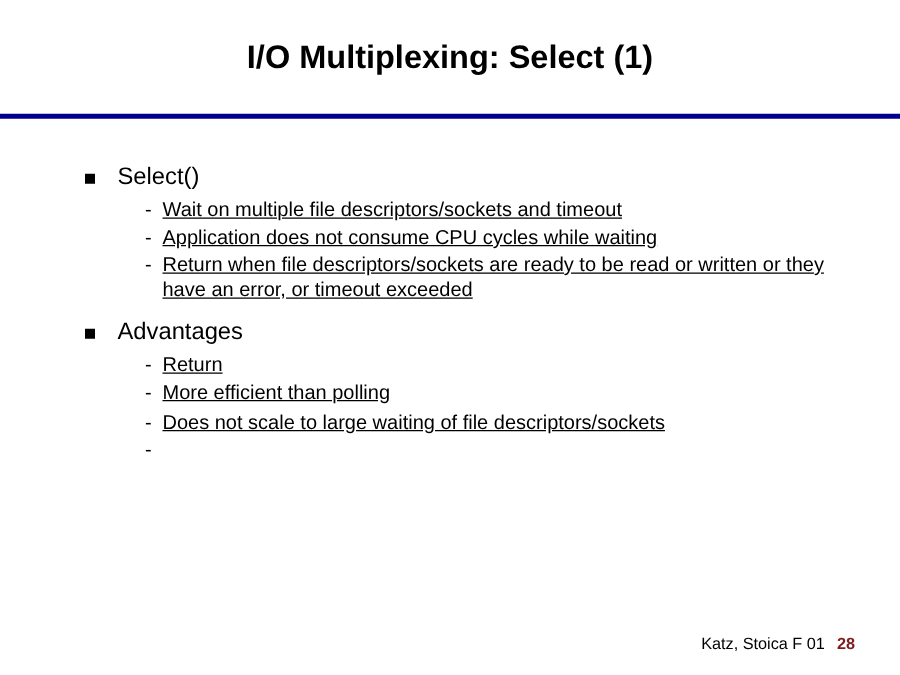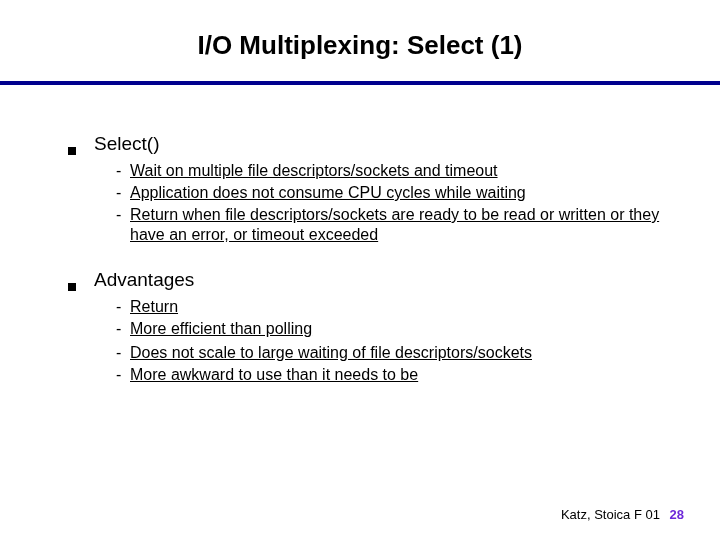--- a/index.html
+++ b/index.html
@@ -16,34 +16,34 @@
     position: relative;
     width: 720px;
     height: 540px;
     box-sizing: border-box;
   }
   .title {
     font-size: 26px;
     font-weight: bold;
     text-align: center;
     padding-top: 30px;
-    padding-bottom: 20px;
+    padding-bottom: 30px;
   }
   .hr {
     height: 4px;
     background: #00008e;
     width: 100%;
   }
   .content {
     padding: 24px 60px 0 68px;
   }
   .lvl1 {
     display: flex;
-    align-items: flex-end;
-    margin-top: 24px;
+    align-items: flex-start;
+    margin-top: 12px;
     margin-bottom: 6px;
   }
   .lvl1 .bullet {
     width: 8px;
     height: 8px;
     background: #000;
     margin-top: 8px;
     margin-right: 18px;
     flex: 0 0 auto;
   }
@@ -70,21 +70,21 @@
     line-height: 1.25;
     text-decoration: underline;
   }
   .footer {
     position: absolute;
     right: 36px;
     bottom: 18px;
     font-size: 13px;
   }
   .footer .pagenum {
-    color: #6d28d9;
+    color: #7f1d1d;
     font-weight: bold;
     margin-left: 6px;
   }
 </style>
 </head>
 <body>
 
 <div class="slide">
   <div class="title">I/O Multiplexing: Select (1)</div>
   <div class="hr"></div>
@@ -125,21 +125,20 @@
       </div>
     </div>
 
     <div class="lvl2">
       <div class="lvl2-item">
         <div class="dash">-</div>
         <div class="text">Does not scale to large waiting of file descriptors/sockets</div>
       </div>
       <div class="lvl2-item">
         <div class="dash">-</div>
-        <div class="text">More awkward to use than it needs to be</div>
       </div>
     </div>
 
   </div>
 
   <div class="footer">
     <span>Katz, Stoica F 01</span>
     <span class="pagenum">28</span>
   </div>
 </div>

